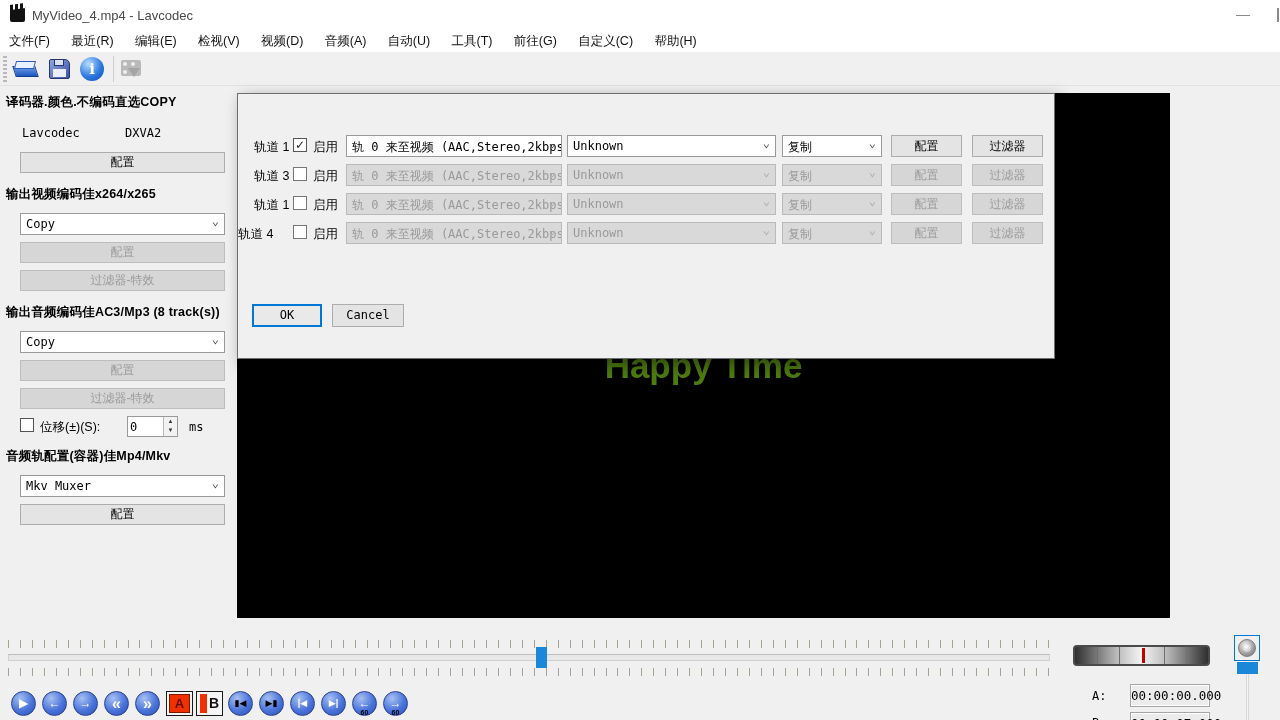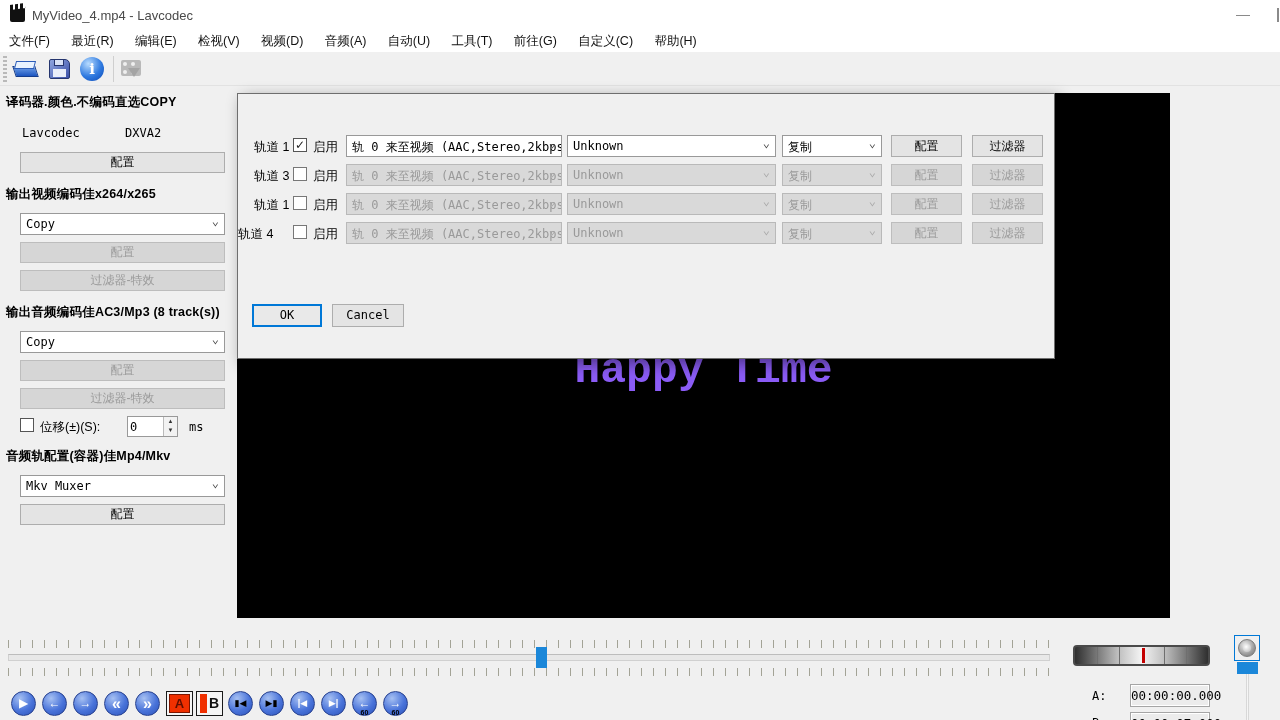--- a/index.html
+++ b/index.html
@@ -47,21 +47,21 @@
   .combo.disabled { background:#d9d9d9; color:#9a9a9a; border-color:#b9b9b9; }
   .combo.disabled:after { color:#a8a8a8; }
   .cb { position:absolute; width:14px; height:14px; background:#fff; border:1px solid #555; font-size:12px; line-height:12px; text-align:center; color:#222; }
   .cb.gray { border-color:#777; }
   .spin { position:absolute; left:127px; top:416px; width:51px; height:21px; background:#fff; border:1px solid #999; }
   .spin input { position:absolute; left:2px; top:1px; width:32px; height:17px; border:0; font-family:"DejaVu Sans Mono",monospace; font-size:12px; outline:none; }
   .spin .arrows { position:absolute; right:0; top:0; width:14px; height:19px; border-left:1px solid #bbb; font-size:6px; color:#333; text-align:center; line-height:9px; background:#f2f2f2; }
 
   
   .video { position:absolute; left:237px; top:93px; width:933px; height:525px; background:#000; z-index:1; }
-  .overlay-text { position:absolute; left:237px; width:933px; top:346px; text-align:center; color:#8b5cf6; font-weight:bold; font-size:43px; z-index:2; font-family:Liberation Mono, monospace; }
+  .overlay-text { position:absolute; left:237px; width:933px; top:346px; text-align:center; color:#4d7c0f; font-weight:bold; font-size:35px; z-index:2; font-family:Liberation Sans, sans-serif; }
 
   
   .dialog { position:absolute; left:237px; top:93px; width:818px; height:266px; background:#f0f0f0; border:1px solid #6e6e6e; box-shadow:5px 5px 14px rgba(0,0,0,.45); z-index:3; }
   .dlg-title { position:absolute; left:0; top:0; width:100%; height:30px; background:#fff; }
   .dlg-icon { position:absolute; left:10px; top:9px; width:13px; height:12px; background:#111; border-radius:1px; }
   .dlg-icon:before { content:""; position:absolute; left:0; top:-3px; width:13px; height:4px; background:repeating-linear-gradient(100deg,#111 0 2px,#fff 2px 4px); transform:rotate(-8deg); }
   .dlg-title-text { position:absolute; left:31px; top:8px; font-size:12.5px; color:#111; }
   .dlg-help { position:absolute; left:740px; top:6px; width:22px; height:18px; text-align:center; font-size:13px; color:#222; }
   .dlg-close { position:absolute; left:785px; top:6px; width:24px; height:18px; text-align:center; font-size:14px; color:#222; }
   .dlg-row-label { position:absolute; font-size:12.5px; white-space:nowrap; }

